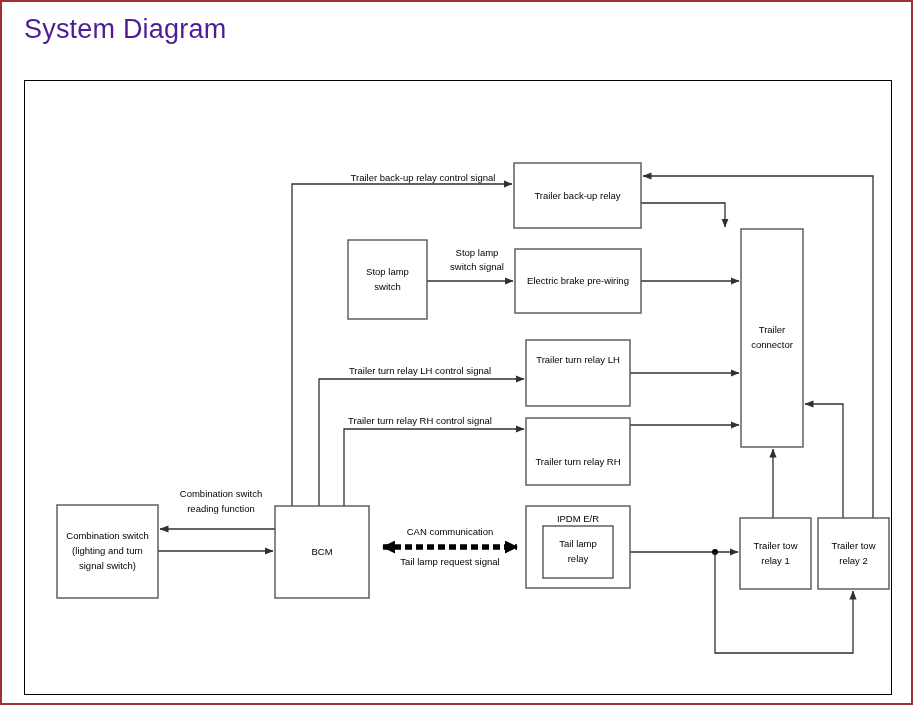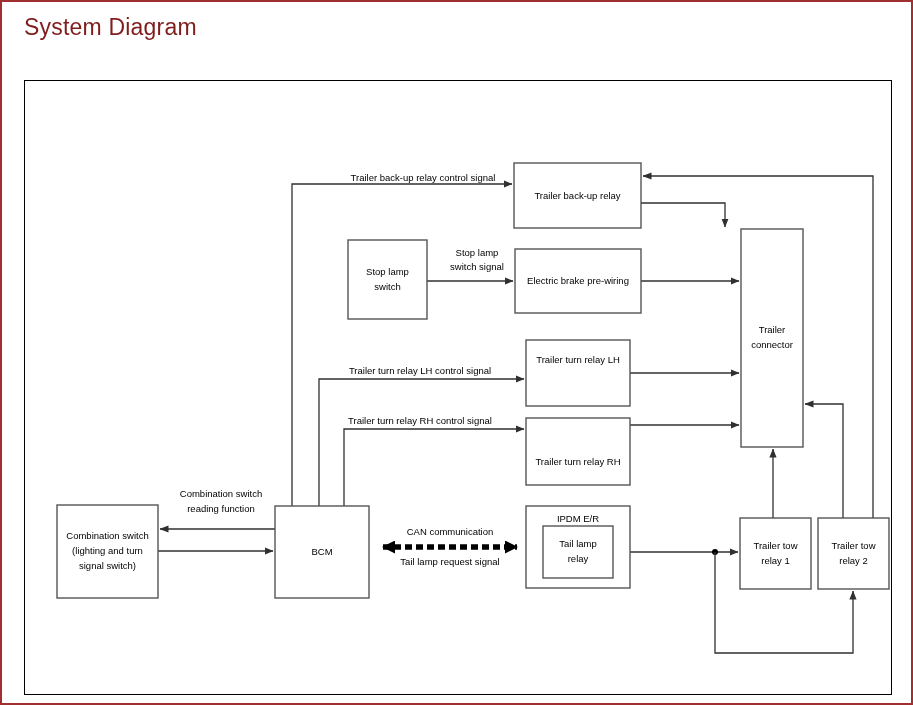--- a/index.html
+++ b/index.html
@@ -19,23 +19,23 @@
     width: 913px;
     height: 705px;
     box-sizing: border-box;
     border: 2px solid #a03030;
     background: #ffffff;
   }
   #page-title {
     position: absolute;
     left: 22px;
     top: 12px;
-    font-size: 23px;
+    font-size: 27px;
     font-weight: 400;
-    color: #7f1d1d;
+    color: #4c1d95;
     letter-spacing: 0.2px;
     white-space: nowrap;
   }
   #diagram-frame {
     position: absolute;
     left: 22px;
     top: 78px;
     width: 868px;
     height: 615px;
     box-sizing: border-box;

